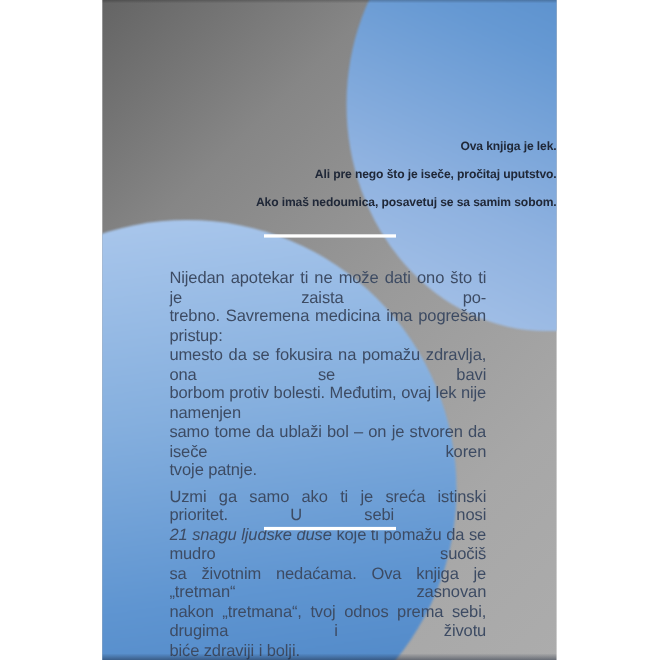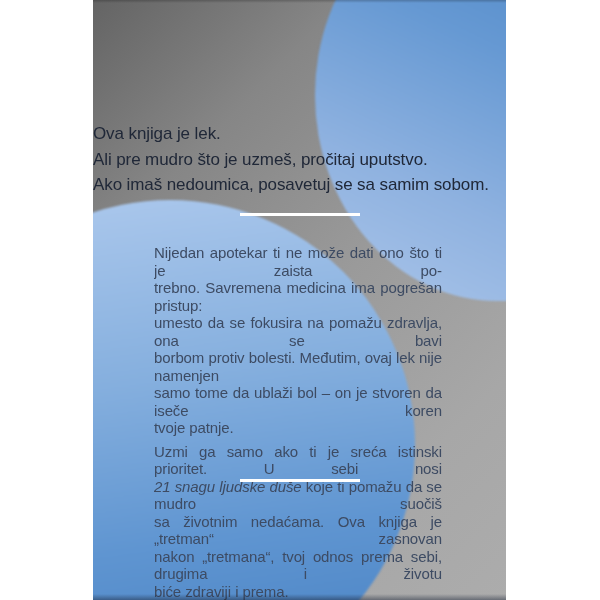--- a/index.html
+++ b/index.html
@@ -19,21 +19,21 @@
   .circle-bottom-left{
     left:-168px;top:200px;width:490px;height:490px;
     background:linear-gradient(172deg,#aac7ec 4%,#85afde 38%,#5f95d1 68%,#4a83c4 94%);
   }
   .edge-top{position:absolute;left:0;top:0;width:100%;height:3px;
     background:linear-gradient(to bottom,rgba(0,0,0,0.22),rgba(0,0,0,0));}
   .edge-bottom{position:absolute;left:0;bottom:0;width:100%;height:6px;
     background:linear-gradient(to top,rgba(22,32,52,0.45),rgba(22,32,52,0));}
   .headline{
     position:absolute;left:0;top:121px;width:100%;
-    text-align:left;font-weight:400;font-size:17px;line-height:25.5px;
+    text-align:right;font-weight:700;font-size:11px;line-height:25.5px;
     letter-spacing:-0.1px;color:#202838;
   }
   .rule{position:absolute;left:50%;transform:translateX(-50%);width:120px;height:3px;background:#ffffff;}
   .rule-top{top:213px;}
   .rule-bottom{top:479px;}
   .body-text{
     position:absolute;left:61px;top:244px;width:288px;
     font-size:15px;line-height:17.5px;letter-spacing:-0.1px;color:#3d4b63;
   }
   .para{margin:0 0 6px 0;}
@@ -44,41 +44,41 @@
 </head>
 <body>
 
 <div class="stage">
   <div class="cover">
     <div class="shape circle-top-right"></div>
     <div class="shape circle-bottom-left"></div>
 
     <div class="headline">
       <div>Ova knjiga je lek.</div>
-      <div>Ali pre mudro što je uzmeš, pročitaj uputstvo.</div>
+      <div>Ali pre nego što je iseče, pročitaj uputstvo.</div>
       <div>Ako imaš nedoumica, posavetuj se sa samim sobom.</div>
     </div>
 
     <div class="rule rule-top"></div>
 
     <div class="body-text" id="body-text">
         <div class="para">
           <div class="jline"><span>Nijedan apotekar ti ne može dati ono što ti je zaista po-</span></div>
           <div class="jline"><span>trebno. Savremena medicina ima pogrešan pristup:</span></div>
           <div class="jline"><span>umesto da se fokusira na pomažu zdravlja, ona se bavi</span></div>
           <div class="jline"><span>borbom protiv bolesti. Međutim, ovaj lek nije namenjen</span></div>
           <div class="jline"><span>samo tome da ublaži bol – on je stvoren da iseče koren</span></div>
           <div class="jline lastline"><span>tvoje patnje.</span></div>
         </div>
         <div class="para">
           <div class="jline"><span>Uzmi ga samo ako ti je sreća istinski prioritet. U sebi nosi</span></div>
           <div class="jline"><em>21 snagu ljudske duše</em><span> koje ti pomažu da se mudro suočiš</span></div>
           <div class="jline"><span>sa životnim nedaćama. Ova knjiga je „tretman“ zasnovan</span></div>
           <div class="jline"><span>nakon „tretmana“, tvoj odnos prema sebi, drugima i životu</span></div>
-          <div class="jline lastline"><span>biće zdraviji i prema.</span></div>
+          <div class="jline lastline"><span>biće zdraviji i bolji.</span></div>
         </div>
       </div>
 
     <div class="rule rule-bottom"></div>
 
     <div class="edge-top"></div>
     <div class="edge-bottom"></div>
   </div>
 </div>
 

